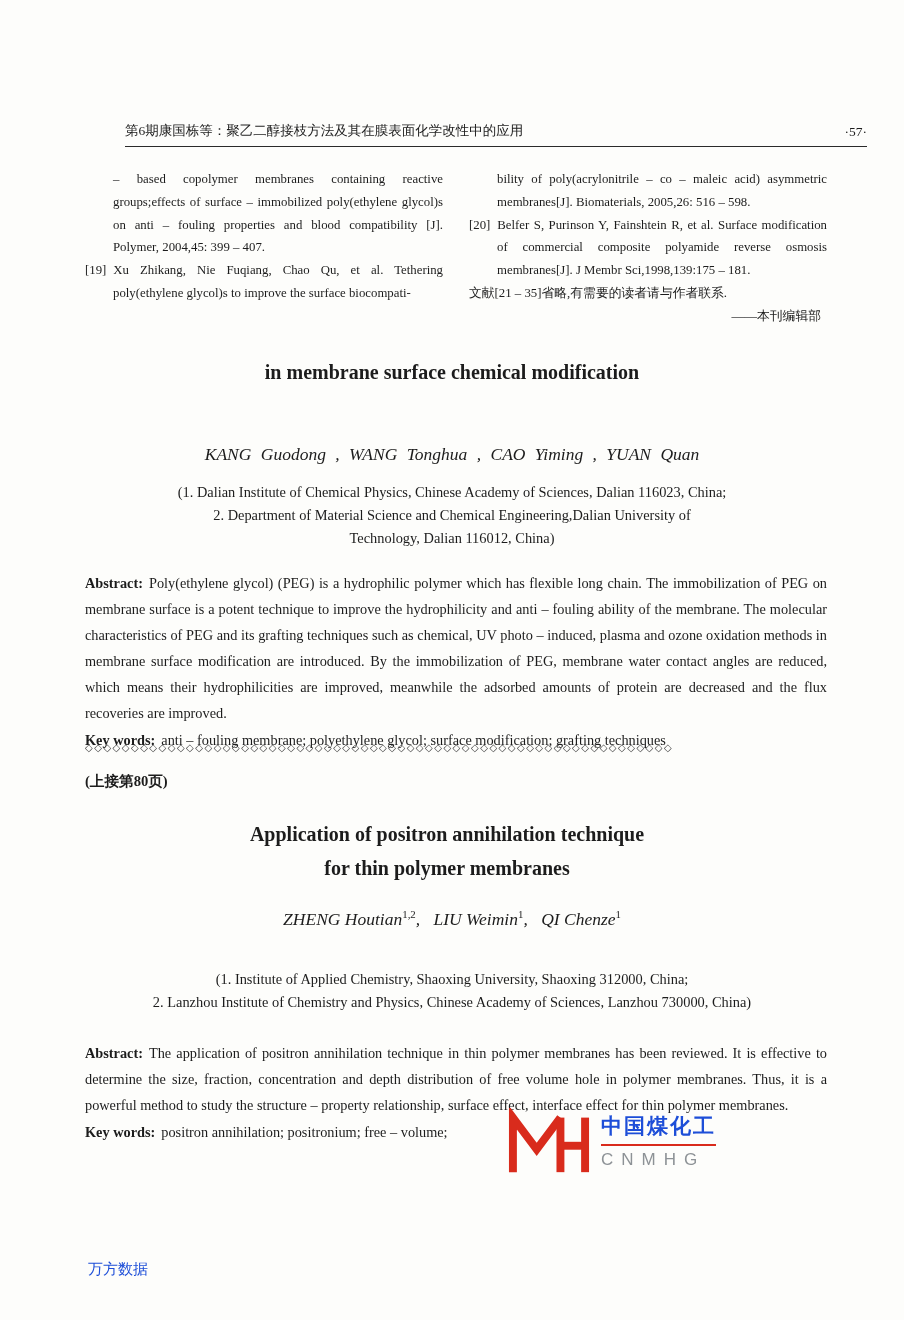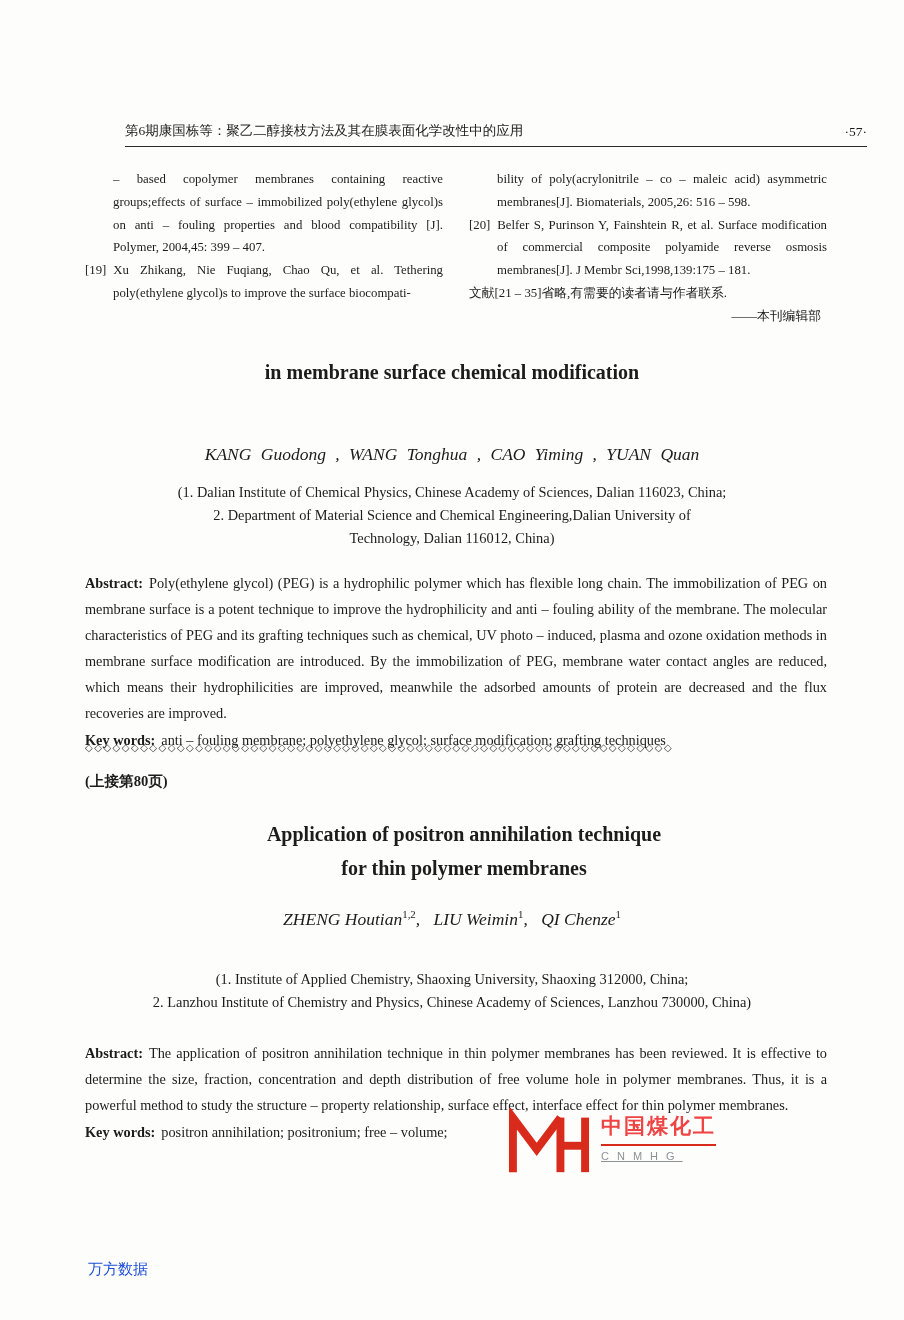--- a/index.html
+++ b/index.html
@@ -38,38 +38,38 @@
           font-size:14.3px; line-height:1.82; }
   .abs-par { text-align:justify; }
   .kw-par { text-align:left; margin-top:1px; }
   .lbl { font-weight:bold; margin-right:6px; }
   
   .divider { position:absolute; top:742px; left:85px; width:742px;
              font-size:10px; letter-spacing:1.5px; color:#3c3c3c;
              white-space:nowrap; overflow:hidden; }
   
   .cont-note { position:absolute; top:772px; left:85px; font-weight:bold; font-size:14.6px; }
-  .title2 { position:absolute; top:818px; left:72px; width:784px; text-align:center;
+  .title2 { position:absolute; top:818px; left:55px; width:784px; text-align:center;
             font-weight:bold; font-size:20px; line-height:1.68; }
   .authors2 { position:absolute; top:903px; left:60px; width:784px; text-align:center;
               font-style:italic; font-size:17.5px; line-height:1.9; }
   .authors2 sup { font-size:0.62em; font-style:normal; }
   .au-sep { margin-right:9px; }
   .affil2 { position:absolute; top:968px; left:40px; width:824px; text-align:center;
             font-size:14.4px; line-height:1.62; }
   .abs2 { position:absolute; top:1040px; left:85px; width:742px;
           font-size:14.3px; line-height:1.82; }
   
   .logo { position:absolute; top:1108px; left:505px; width:225px; height:78px;
           display:flex; align-items:flex-start; gap:8px; }
   .logo-mark { flex:0 0 auto; }
   .logo-right { display:flex; flex-direction:column; gap:4px; padding-top:4px; }
   .logo-cn { font-size:21px; font-weight:bold; letter-spacing:2px;
              padding-bottom:4px; border-bottom:2.5px solid; }
-  .logo-en { font-size:11px; letter-spacing:8px; font-family:"Liberation Sans",sans-serif;text-decoration:underline; }
+  .logo-en { font-size:17px; letter-spacing:8px; font-family:"Liberation Sans",sans-serif; }
   
   .wanfang { position:absolute; top:1260px; left:88px; font-size:15px; color:#1d4ed8; }
 </style>
 </head>
 <body>
 
 <div class="page">
 
   <div class="header">
     <span>第6期</span>
@@ -131,20 +131,20 @@
   <div class="logo">
     <svg class="logo-mark" width="88" height="72" viewBox="0 0 100 80">
       <g fill="none" stroke="#d92b1c" stroke-width="9" stroke-linejoin="miter">
         <path d="M9,72 L9,10 L36,46 L63,10"></path>
         <path d="M63,10 L63,72"></path>
         <path d="M63,42 L91,42"></path>
         <path d="M91,10 L91,72"></path>
       </g>
     </svg>
     <div class="logo-right">
-      <div class="logo-cn" id="logo-cn" style="color: #ef4444; border-color: rgb(217, 43, 28); text-align: right;">中国煤化工</div>
+      <div class="logo-cn" id="logo-cn" style="color: #1d4ed8; border-color: rgb(217, 43, 28); text-align: right;">中国煤化工</div>
       <div class="logo-en" id="logo-en" style="color: rgb(141, 146, 150);">CNMHG</div>
     </div>
   </div>
 
   <div class="wanfang">万方数据</div>
 
 </div>
 
 </body></html>

